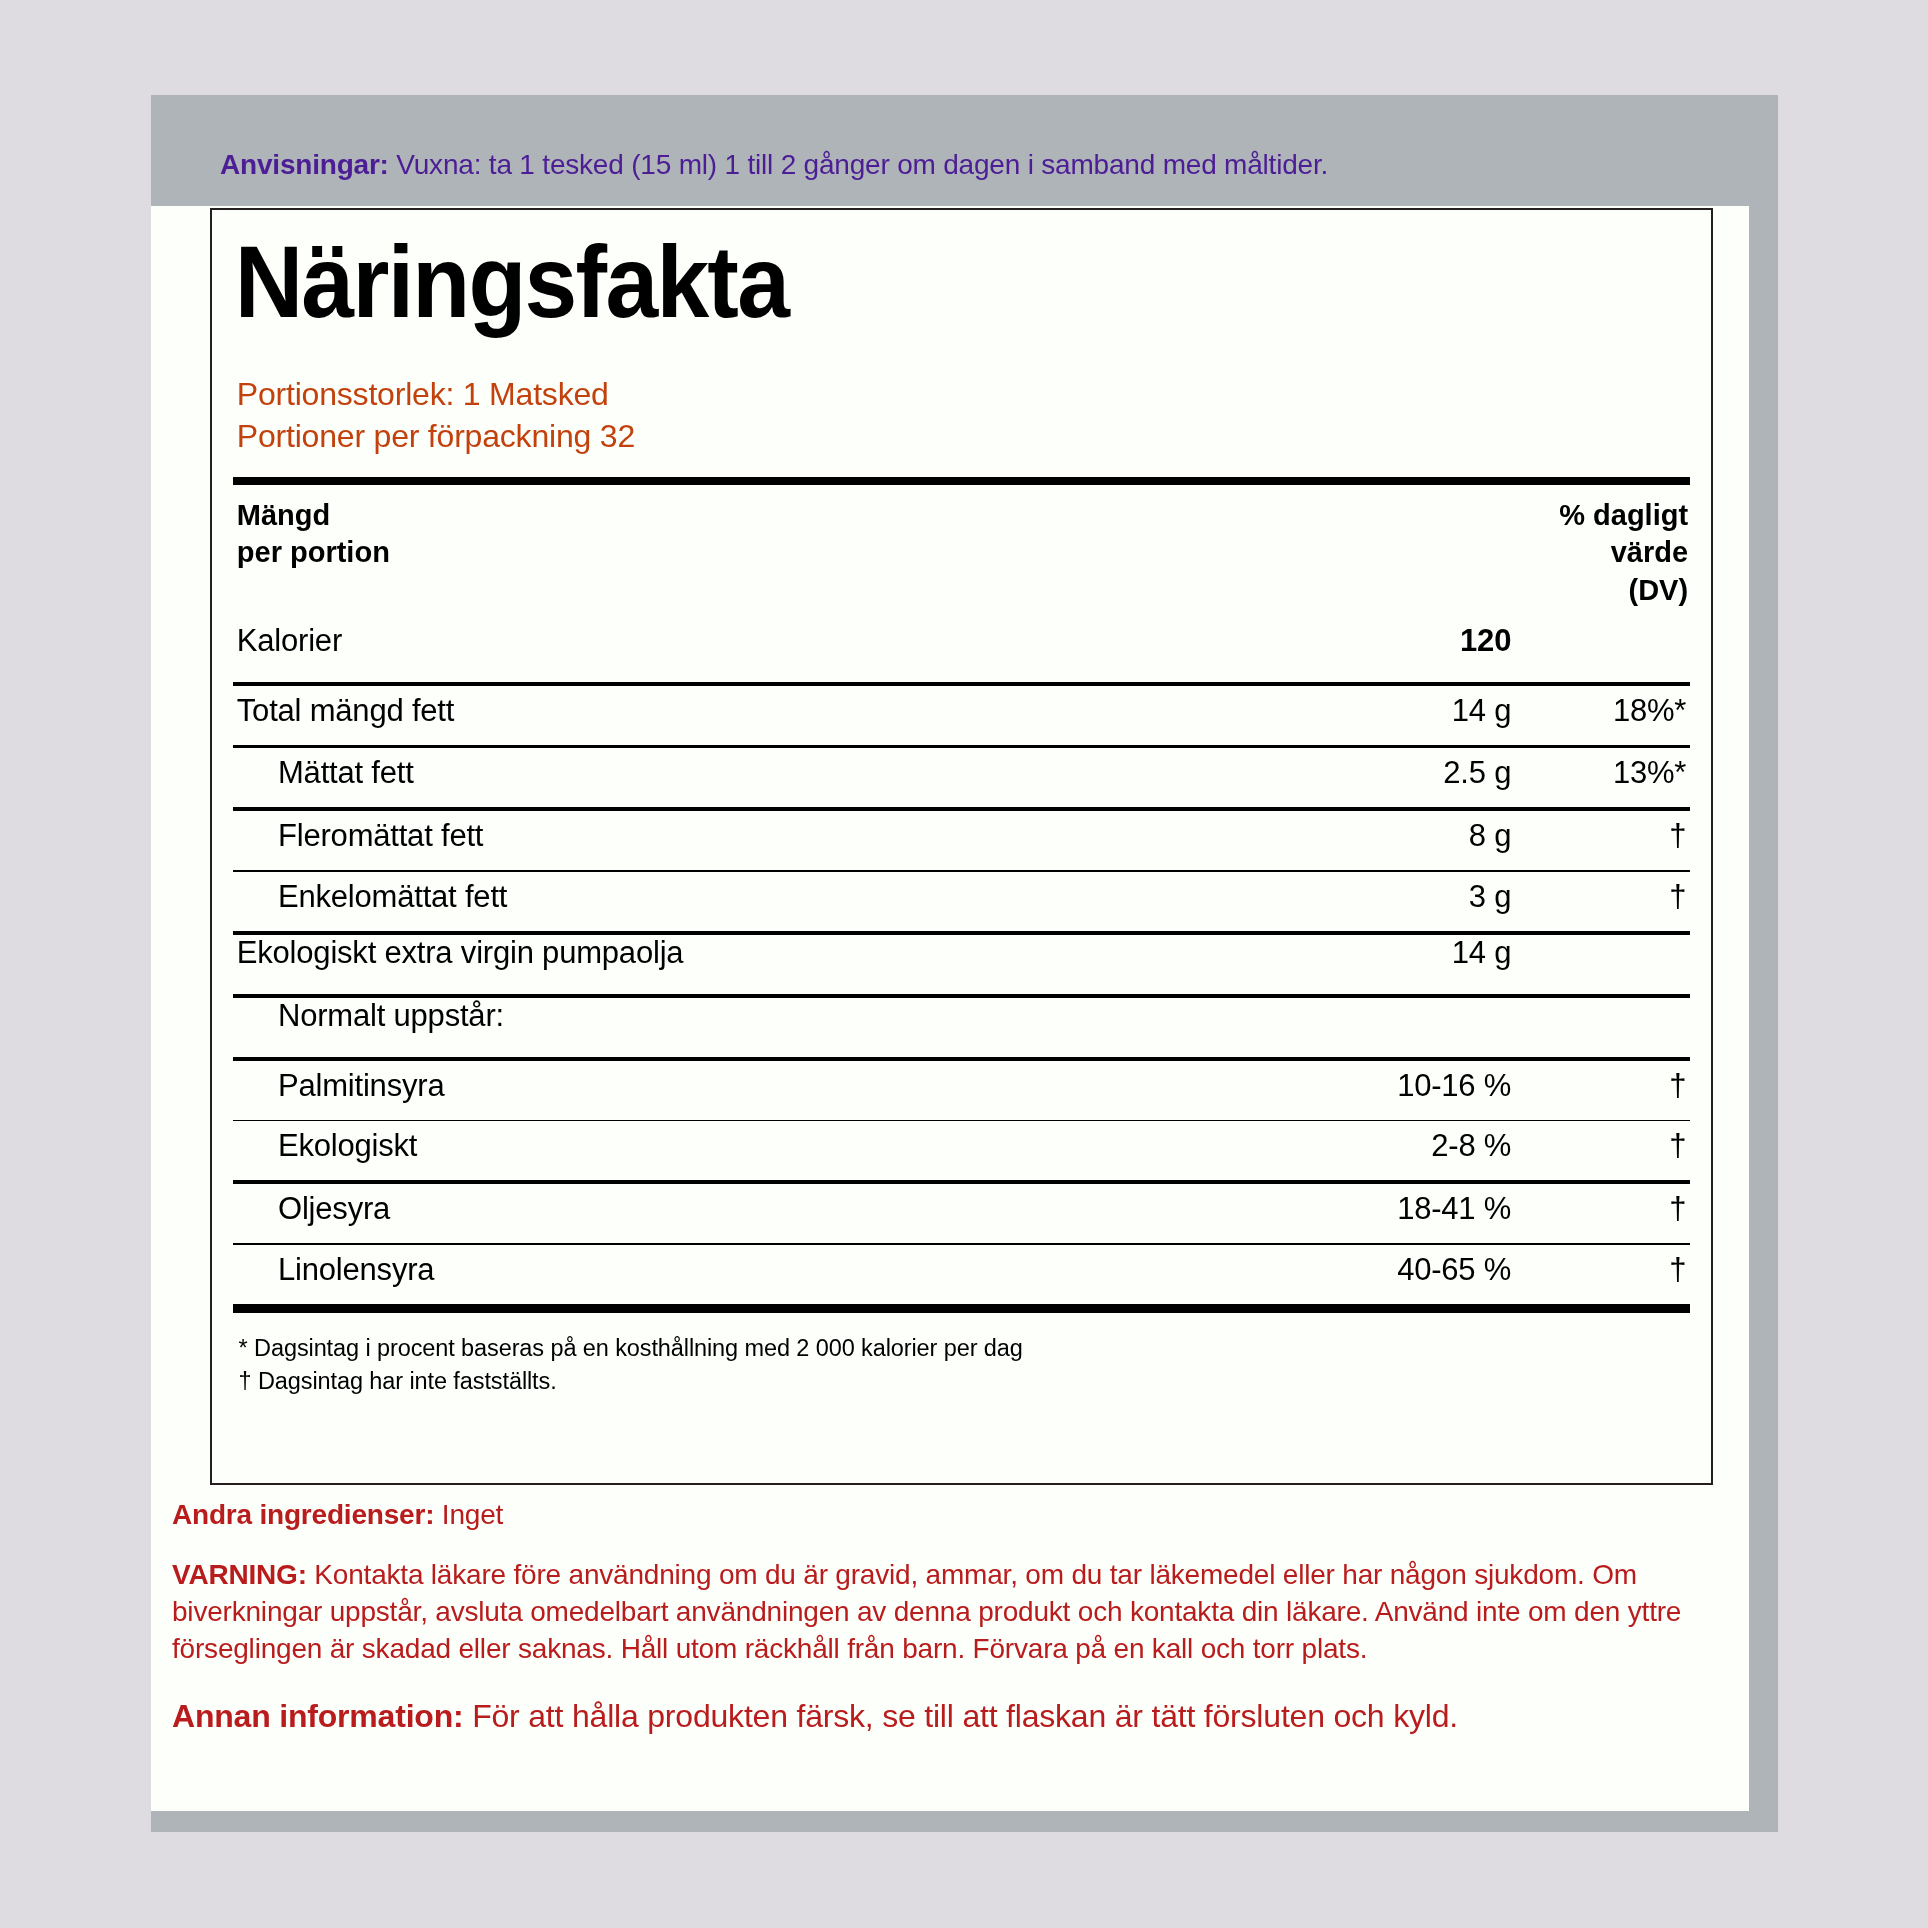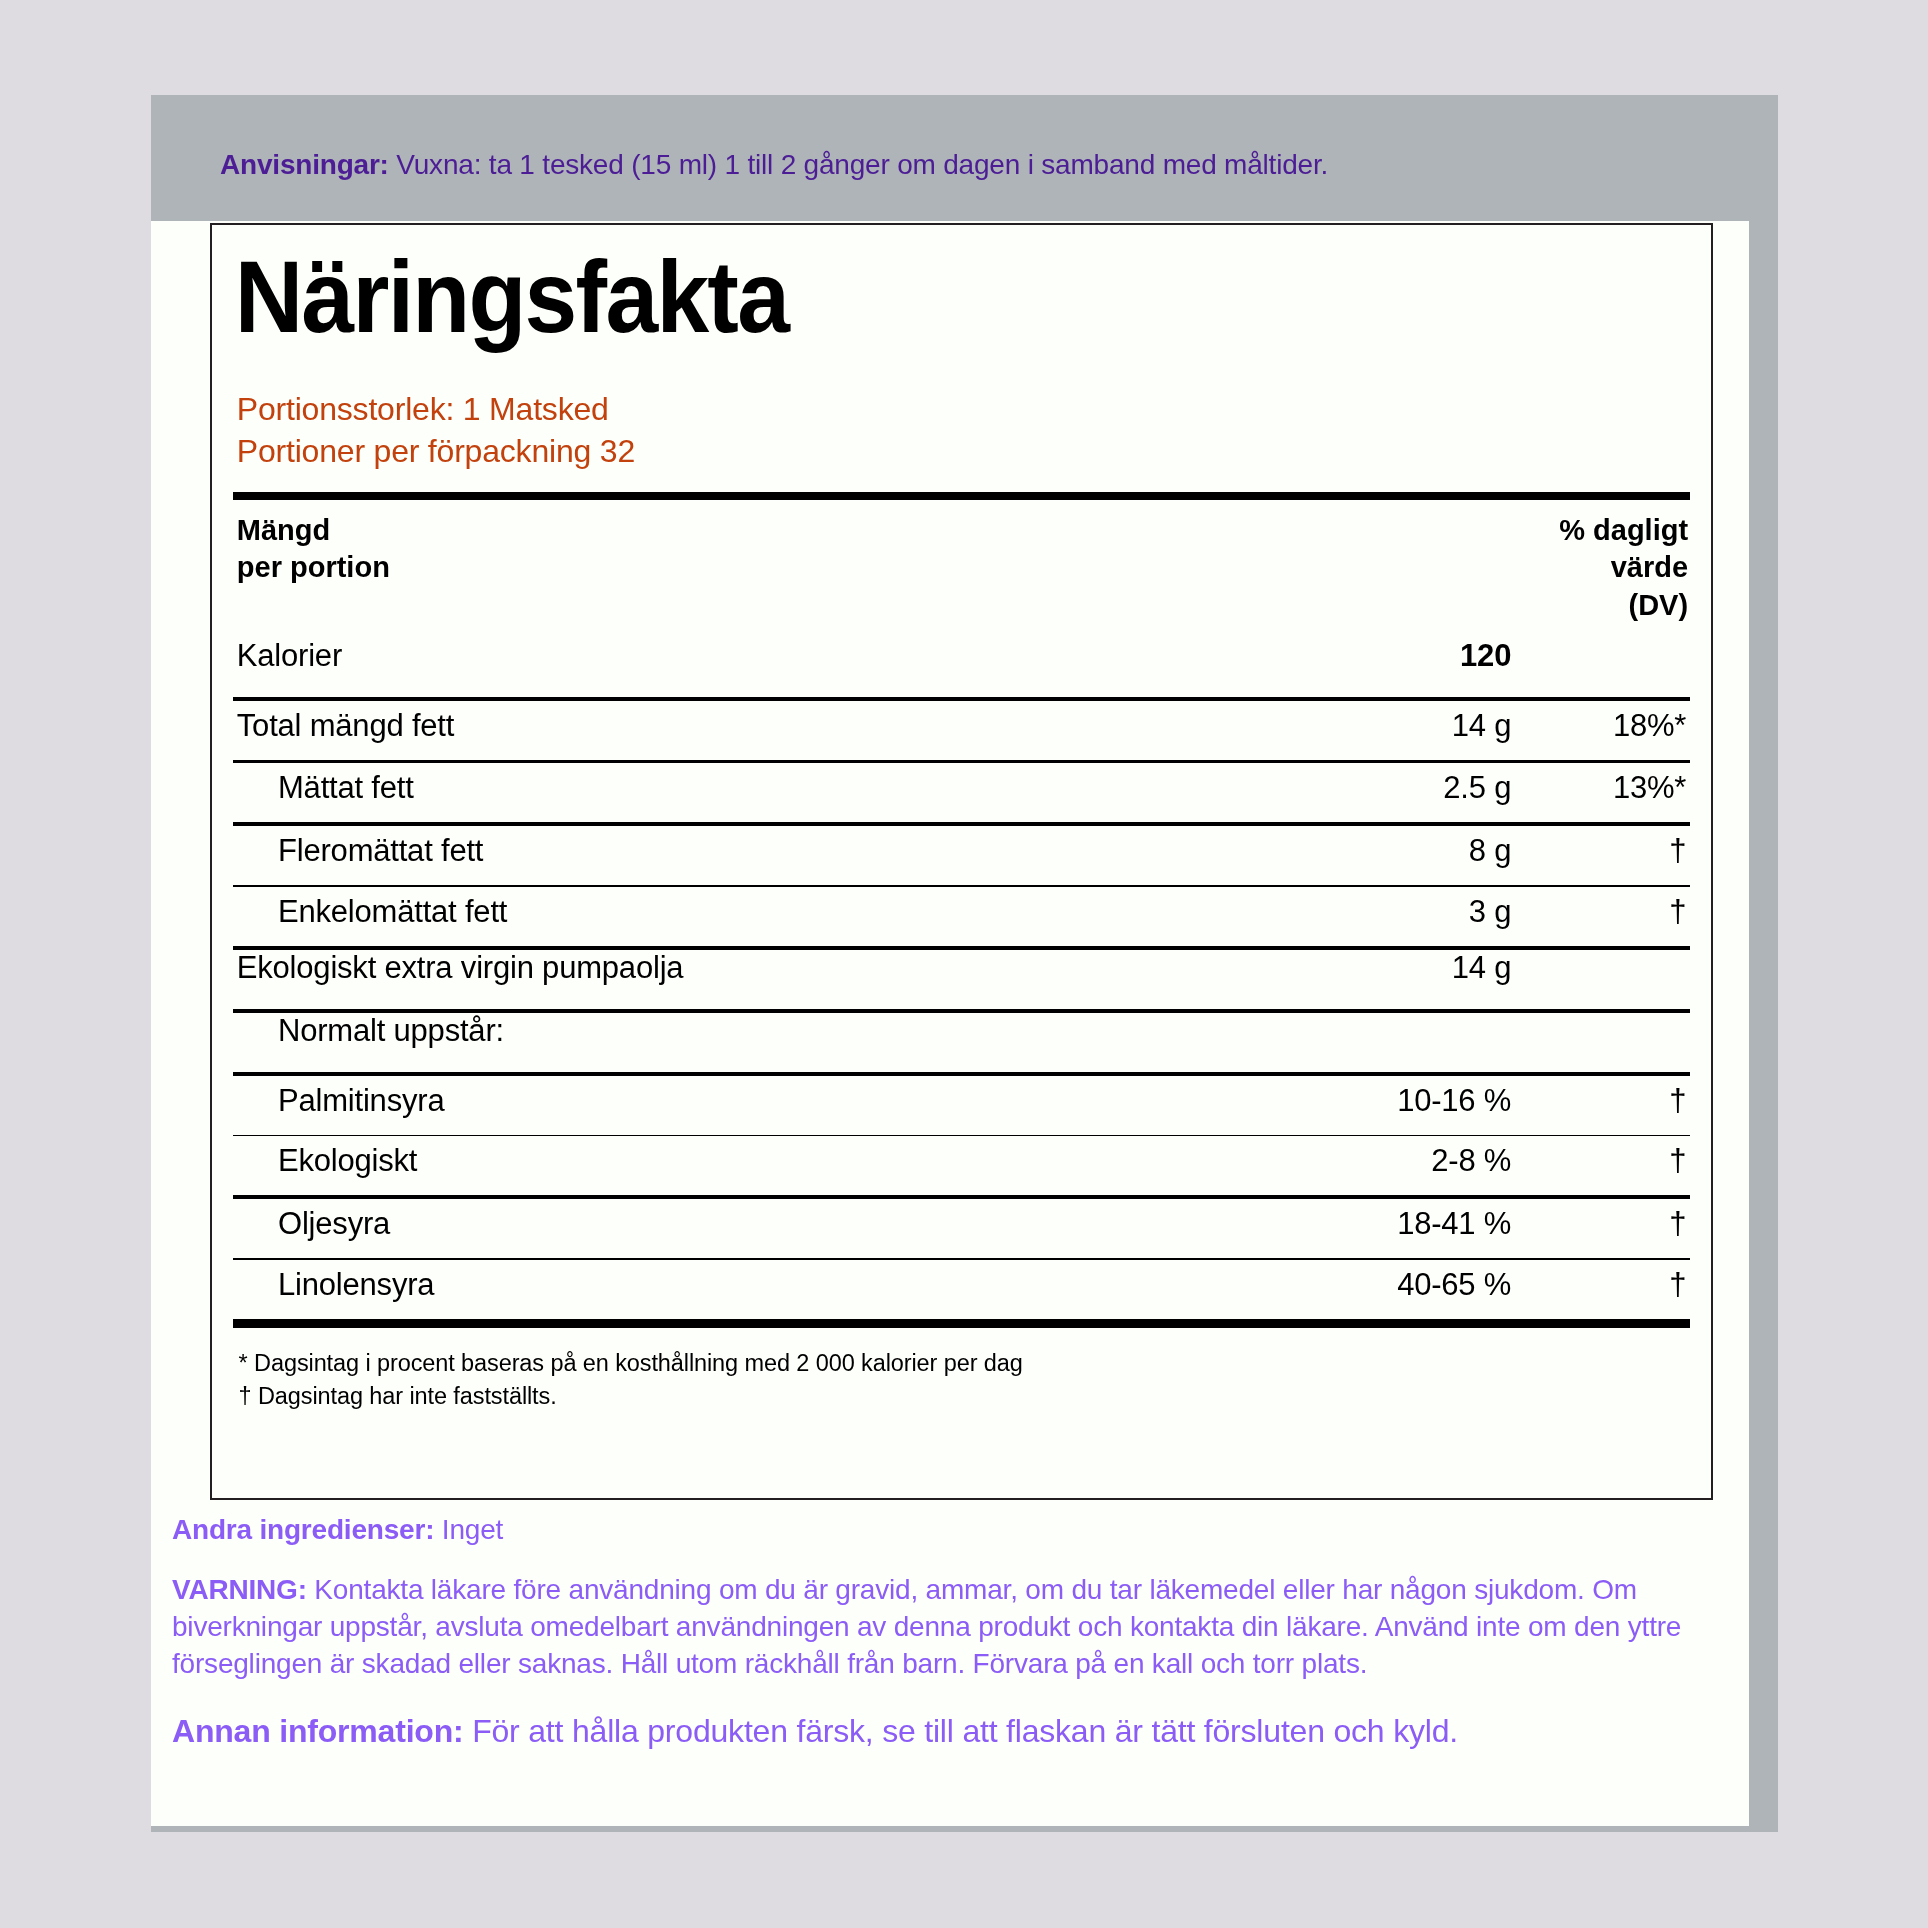--- a/index.html
+++ b/index.html
@@ -37,21 +37,21 @@
     white-space: nowrap;
   }
   #directions .lbl {
     font-weight: bold;
   }
 
   
   #white-card {
     position: absolute;
     left: 151px;
-    top: 221px;
+    top: 206px;
     width: 1598px;
     height: 1605px;
     background: #fdfffb;
   }
 
   
   #nf-box {
     position: absolute;
     left: 59px;    
     top: 1.9px;
@@ -174,21 +174,21 @@
     line-height: 1.42;
     color: #000;
     letter-spacing: -0.1px;
   }
 
   
   .card-text {
     position: absolute;
     left: 21px;
     width: 1554px;
-    color: #8b5cf6;
+    color: #b91c1c;
   }
   #other-ing {
     top: 1291px;
     font-size: 28px;
     line-height: 1.25;
     letter-spacing: -0.2px;
   }
   #warning {
     top: 1350px;
     font-size: 28px;

